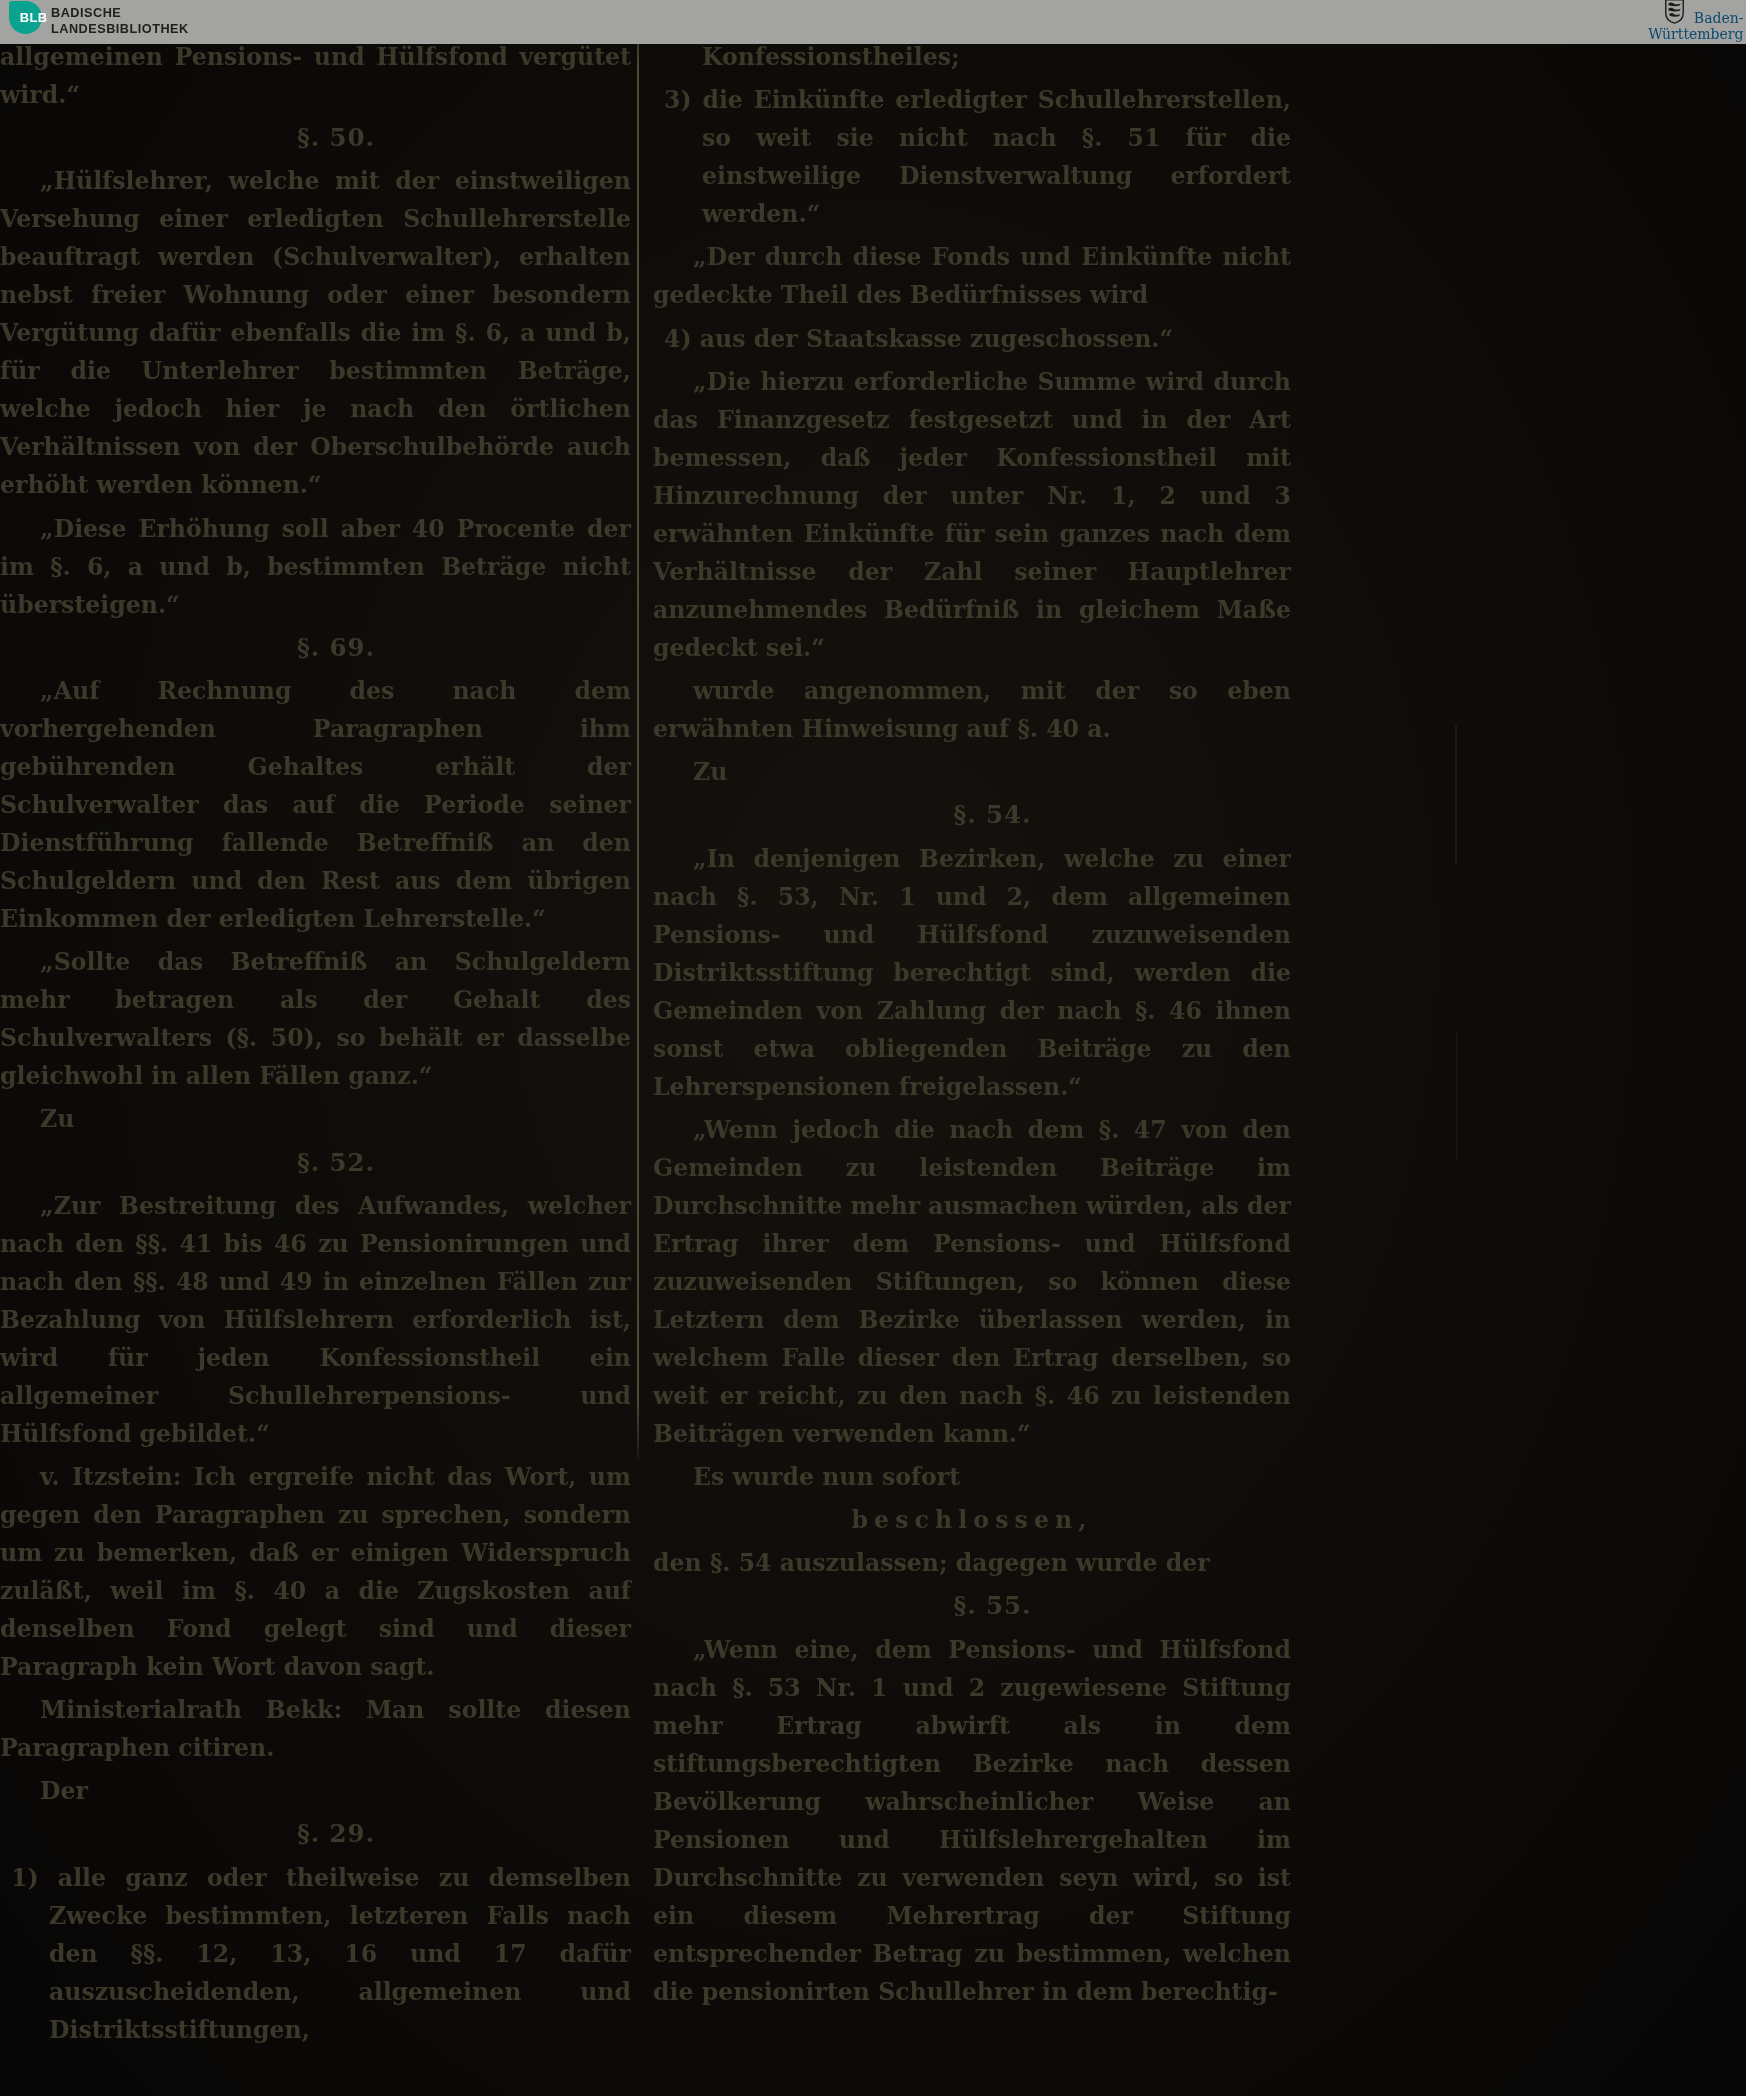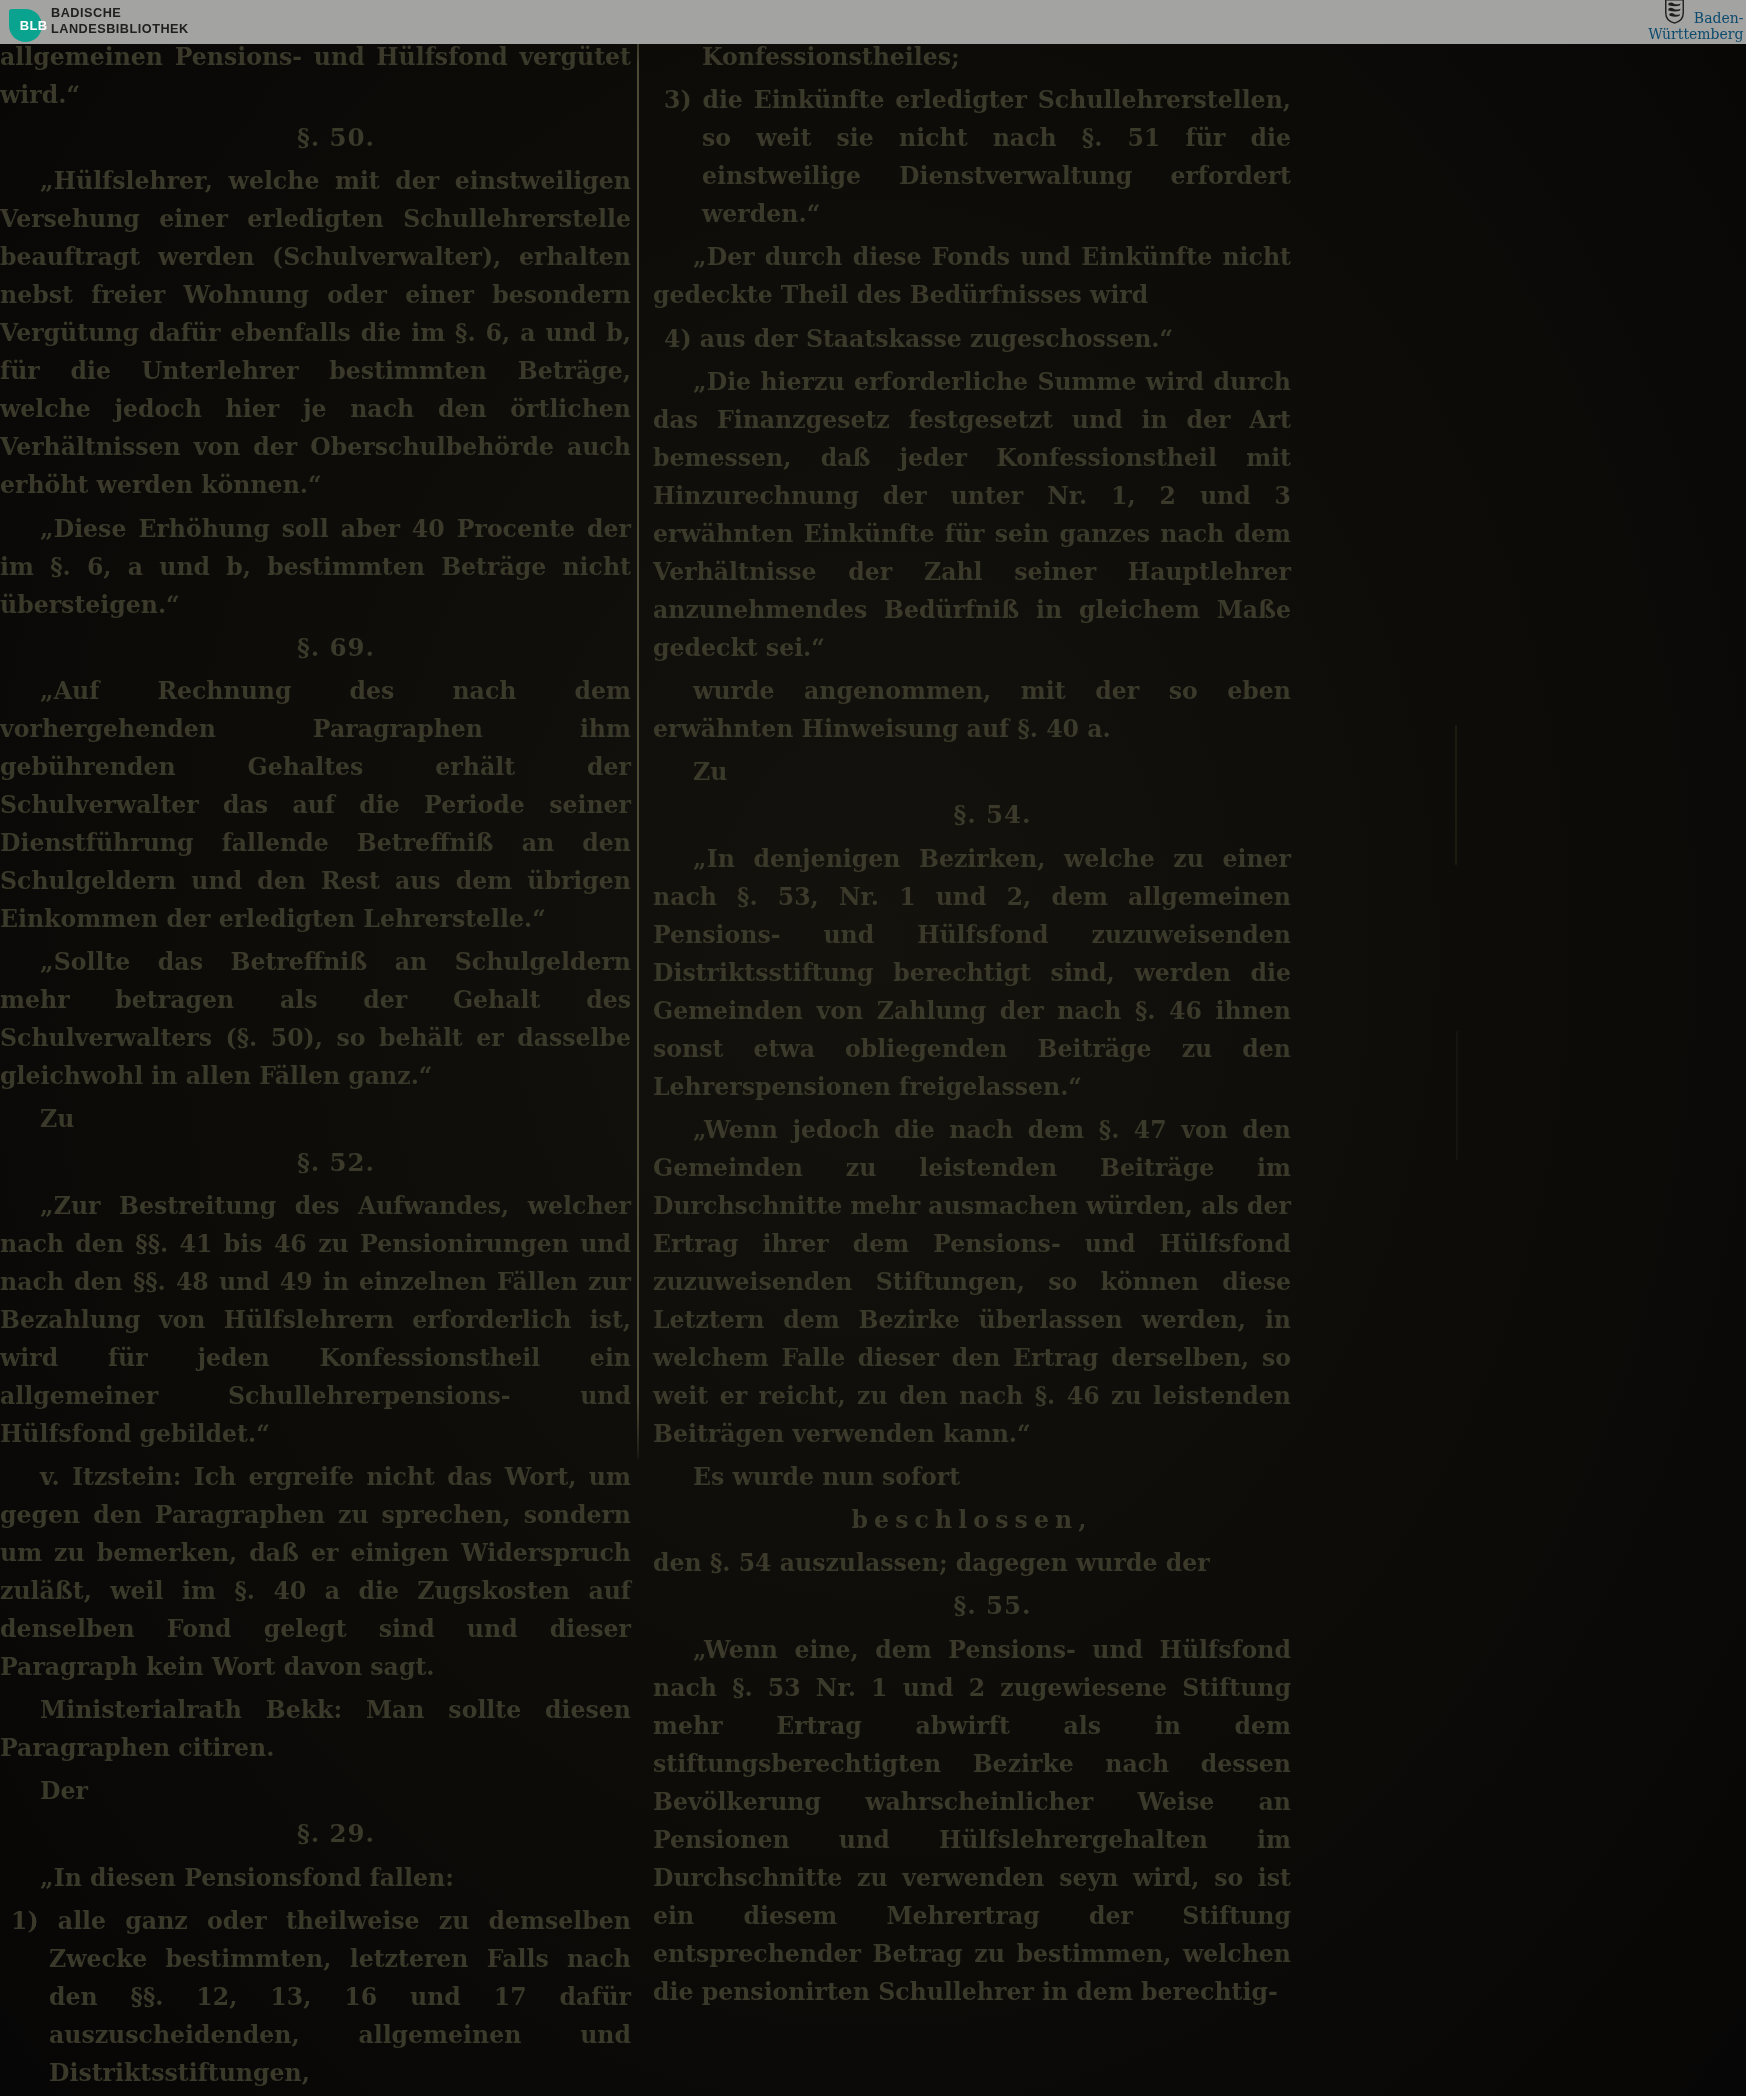--- a/index.html
+++ b/index.html
@@ -67,21 +67,21 @@
   .blk-c{text-align:center;text-indent:0;letter-spacing:6.1px;}
   .blk-hang{padding-left:49px;text-indent:-38px;}
   .blk-hcont{padding-left:49px;text-indent:0;}
 
   .edge-line{position:absolute;width:1.7px;background:rgba(42,40,26,.55);border-radius:0.9px;}
   .edge-line.a{left:1455px;top:725px;height:140px;}
   .edge-line.b{left:1456px;top:1031px;height:129px;opacity:.6;}
 
   
   .footer-bar{position:absolute;left:0;top:2350;width:1747px;height:44px;background:#a3a3a1;}
-  .blb-badge{position:absolute;left:8.7px;top:9px;width:33px;height:33px;background:#0aa390;
+  .blb-badge{position:absolute;left:8.7px;top:1px;width:33px;height:33px;background:#0aa390;
     border-radius:2.6px 16.6px 16.6px 16.6px;display:flex;align-items:center;justify-content:center;padding-left:17px;}
   .blb-badge span{color:#ffffff;font-family:"Liberation Sans","DejaVu Sans",sans-serif;font-weight:bold;font-size:13px;letter-spacing:0.4px;}
   .lib-name{position:absolute;left:51px;top:6.1px;font-family:"Liberation Sans","DejaVu Sans",sans-serif;
     font-weight:bold;font-size:12.7px;line-height:15.7px;color:#20201e;letter-spacing:0.5px;}
   .bw-group{position:absolute;right:3.5px;top:-1.7px;width:131px;height:45px;text-align:right;}
   .bw-shield{position:absolute;left:51px;top:0.9px;width:21px;height:24.5px;}
   .bw-label{position:absolute;right:0;bottom:0.9px;font-family:"DejaVu Serif","Liberation Serif",serif;
     font-size:14px;color:#0c4a6e;}
 </style>
 </head>
@@ -111,21 +111,20 @@
         <div class="blk blk-h">§. 69.</div>
         <div class="blk blk-p">„Auf Rechnung des nach dem vorhergehenden Paragraphen ihm gebührenden Gehaltes erhält der Schulverwalter das auf die Periode seiner Dienstführung fallende Betreffniß an den Schulgeldern und den Rest aus dem übrigen Einkommen der erledigten Lehrerstelle.“</div>
         <div class="blk blk-p">„Sollte das Betreffniß an Schulgeldern mehr betragen als der Gehalt des Schulverwalters (§. 50), so behält er dasselbe gleichwohl in allen Fällen ganz.“</div>
         <div class="blk blk-p">Zu</div>
         <div class="blk blk-h">§. 52.</div>
         <div class="blk blk-p">„Zur Bestreitung des Aufwandes, welcher nach den §§. 41 bis 46 zu Pensionirungen und nach den §§. 48 und 49 in einzelnen Fällen zur Bezahlung von Hülfslehrern erforderlich ist, wird für jeden Konfessionstheil ein allgemeiner Schullehrerpensions- und Hülfsfond gebildet.“</div>
         <div class="blk blk-p">v. Itzstein: Ich ergreife nicht das Wort, um gegen den Paragraphen zu sprechen, sondern um zu bemerken, daß er einigen Widerspruch zuläßt, weil im §. 40 a die Zugskosten auf denselben Fond gelegt sind und dieser Paragraph kein Wort davon sagt.</div>
         <div class="blk blk-p">Ministerialrath Bekk: Man sollte diesen Paragraphen citiren.</div>
         <div class="blk blk-p">Der</div>
         <div class="blk blk-h">§. 29.</div>
-        <div class="blk blk-p">„In diesen Pensionsfond fallen:</div>
         <div class="blk blk-hang">1) alle ganz oder theilweise zu demselben Zwecke bestimmten, letzteren Falls nach den §§. 12, 13, 16 und 17 dafür auszuscheidenden, allgemeinen und Distriktsstiftungen,</div>
       </div>
     <div class="divider"></div>
     <div class="col col-right">
         <div class="blk blk-hcont">tungen (§§. 14 — 17) des betreffenden Konfessionstheiles;</div>
         <div class="blk blk-hang">3) die Einkünfte erledigter Schullehrerstellen, so weit sie nicht nach §. 51 für die einstweilige Dienstverwaltung erfordert werden.“</div>
         <div class="blk blk-p">„Der durch diese Fonds und Einkünfte nicht gedeckte Theil des Bedürfnisses wird</div>
         <div class="blk blk-hang">4) aus der Staatskasse zugeschossen.“</div>
         <div class="blk blk-p">„Die hierzu erforderliche Summe wird durch das Finanzgesetz festgesetzt und in der Art bemessen, daß jeder Konfessionstheil mit Hinzurechnung der unter Nr. 1, 2 und 3 erwähnten Einkünfte für sein ganzes nach dem Verhältnisse der Zahl seiner Hauptlehrer anzunehmendes Bedürfniß in gleichem Maße gedeckt sei.“</div>
         <div class="blk blk-p">wurde angenommen, mit der so eben erwähnten Hinweisung auf §. 40 a.</div>

